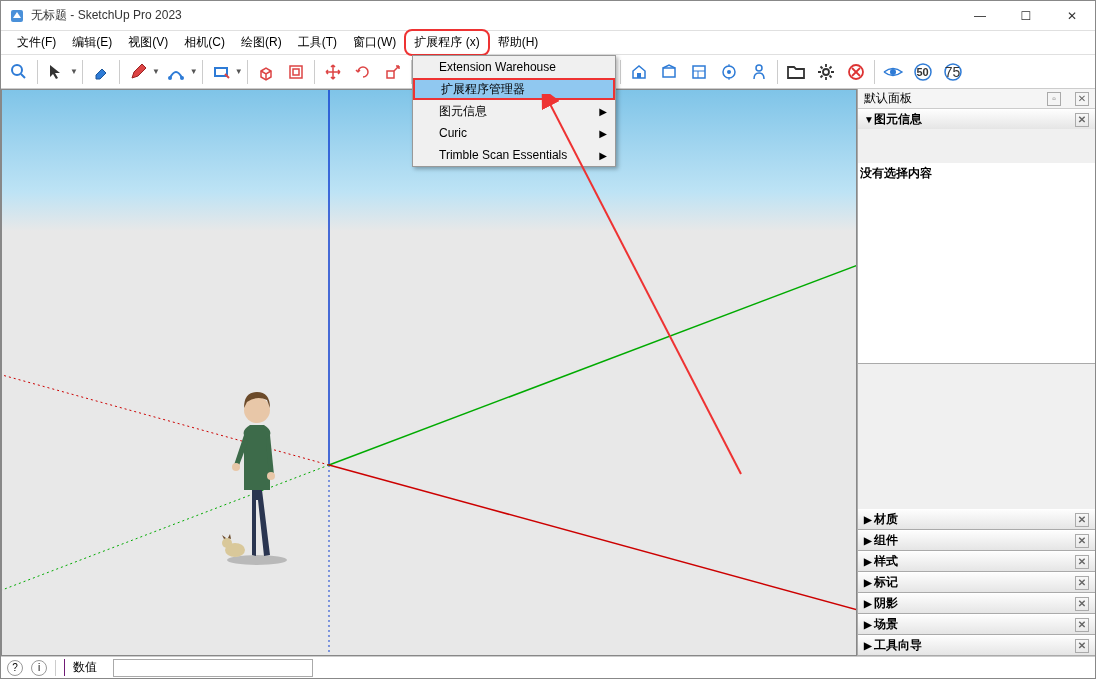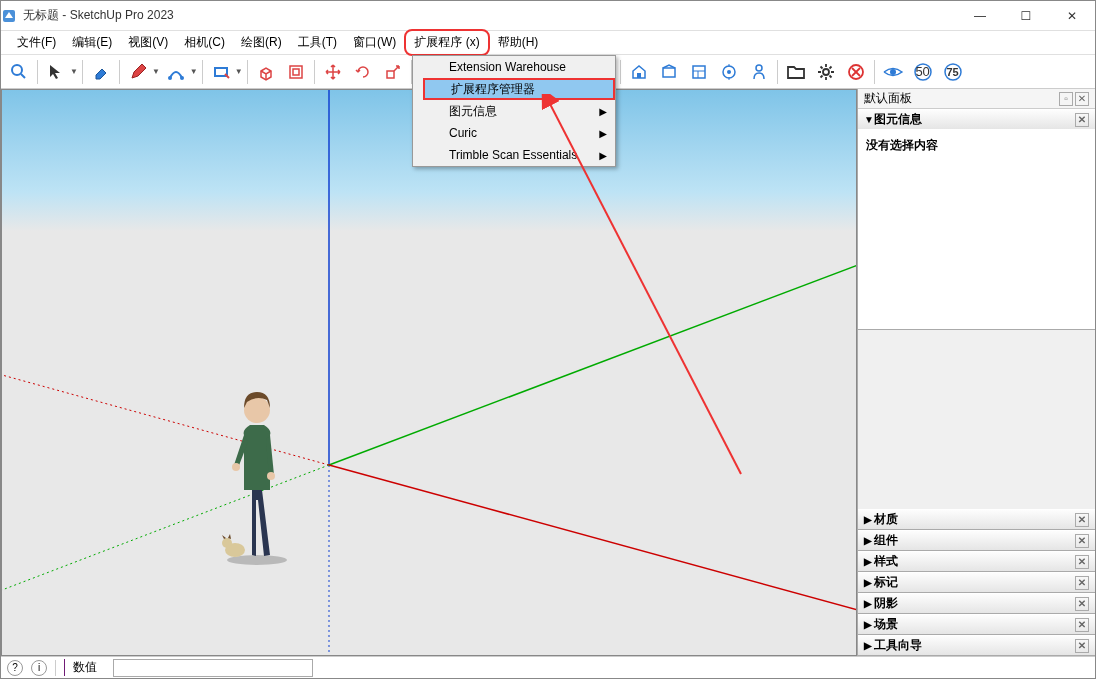--- a/index.html
+++ b/index.html
@@ -1,48 +1,48 @@
 <!DOCTYPE html>
 <html><head>
 <meta charset="utf-8">
 <style>
 * { margin: 0; padding: 0; box-sizing: border-box; font-family: "Microsoft YaHei", sans-serif; font-size: 12px; }
 body { background: #fff; width: 1096px; height: 679px; overflow: hidden; position: relative; border: 1px solid #888; }
-.titlebar { height: 30px; display: flex; align-items: center; background: #fff; border-bottom: 1px solid #e0e0e0; }
+.titlebar { height: 30px; display: flex; align-items: center; padding-left: 8px; background: #fff; border-bottom: 1px solid #e0e0e0; }
 .titlebar .logo { width: 16px; height: 16px; margin-right: 6px; }
 .titlebar .title { flex: 1; color: #333; }
 .window-controls { display: flex; }
 .window-controls div { width: 46px; height: 30px; display: flex; align-items: center; justify-content: center; color: #333; }
 .menubar { height: 24px; display: flex; align-items: center; padding-left: 8px; background: #fff; border-bottom: 1px solid #e0e0e0; }
 .menubar .item { padding: 3px 8px; cursor: default; }
 .menubar .item.active { border: 2px solid #e33; border-radius: 8px; background: #fff; }
 .toolbar { height: 34px; display: flex; align-items: center; padding-left: 4px; background: #fff; border-bottom: 1px solid #ccc; gap: 2px; }
 .toolbar .tool { width: 28px; height: 28px; display: flex; align-items: center; justify-content: center; cursor: default; }
 .toolbar .sep { width: 1px; height: 24px; background: #ccc; margin: 0 2px; }
 .dropdown-arrow { font-size: 8px; margin-left: -2px; color: #555; }
 .main { display: flex; height: calc(100% - 30px - 24px - 34px - 22px); }
 .viewport { flex: 1; position: relative; background: linear-gradient(to bottom, #7fc4e8 0%, #bde3f5 18%, #e8e8e8 25%, #e8e8e8 100%); border: 1px solid #888; overflow: hidden; }
 .right-panel { width: 238px; background: #f0f0f0; border-left: 1px solid #aaa; display: flex; flex-direction: column; }
-.panel-header { height: 20px; background: #f5f5f5; border-bottom: 1px solid #ccc; display: flex; align-items: center; padding: 0 6px; font-size: 12px; }
+.panel-header { height: 20px; background: #f5f5f5; border-bottom: 1px solid #ccc; display: flex; align-items: center; padding: 0 6px; font-size: 12px; gap: 12px; }
 .panel-header .spacer { flex: 1; }
 .panel-header .icon { width: 14px; height: 14px; margin-left: 2px; display: flex; align-items: center; justify-content: center; font-size: 10px; color: #666; border: 1px solid #aaa; }
 .panel-section { border-bottom: 1px solid #aaa; }
 .panel-section-header { height: 20px; background: linear-gradient(to bottom, #fdfdfd, #e5e5e5); border-top: 1px solid #fff; display: flex; align-items: center; padding: 0 6px; font-weight: bold; }
 .panel-section-header .chev { width: 10px; font-size: 10px; }
 .panel-section-header .spacer { flex: 1; }
 .panel-section-header .x { width: 14px; height: 14px; border: 1px solid #aaa; display: flex; align-items: center; justify-content: center; font-size: 10px; color: #666; }
-.panel-body { background: #fff; padding: 8px; font-weight: bold; font-size: 12px; min-height: 200px; }
+.panel-body { background: #fff; padding: 2px; font-weight: bold; font-size: 12px; min-height: 200px; margin-top: 34px; }
 .panel-spacer { flex: 1; background: #f0f0f0; }
 .statusbar { height: 22px; display: flex; align-items: center; background: #fff; border-top: 1px solid #ccc; padding: 0 6px; gap: 8px; }
 .statusbar .status-icon { width: 16px; height: 16px; display: flex; align-items: center; justify-content: center; border: 1px solid #999; border-radius: 50%; font-size: 10px; }
 .statusbar .status-text { flex: 1; }
 .statusbar .value-label { border-left: 1px solid #701a75; padding: 0 8px; }
 .statusbar .value-box { width: 200px; height: 18px; background: #fff; border: 1px solid #aaa; }
 .ctx-menu { position: absolute; left: 411px; top: 54px; width: 204px; background: #f0f0f0; border: 1px solid #999; box-shadow: 2px 2px 4px rgba(0,0,0,0.3); z-index: 10; }
-.ctx-menu .mi { height: 22px; display: flex; align-items: center; padding: 0 20px 0 26px; position: relative; margin-left: 10px; }
+.ctx-menu .mi { height: 22px; display: flex; align-items: center; padding: 0 20px 0 26px; position: relative; }
 .ctx-menu .mi.hl { background: #90c8f0; border: 2px solid #e33; }
 .ctx-menu .mi .arrow { position: absolute; right: 8px; font-size: 10px; }
 .figure { position: absolute; left: 220px; top: 290px; width: 70px; height: 185px; }
 .annotation-arrow { position: absolute; left: 540px; top: 93px; z-index: 20; pointer-events: none; }
 </style>
 </head>
 <body>
 
 <div class="titlebar">
   <span class="logo">
@@ -242,27 +242,27 @@
   <div class="tool">
       <svg width="22" height="18" viewBox="0 0 22 18">
         <path d="M2 9 Q11 2 20 9 Q11 16 2 9" fill="none" stroke="#2e7bd6" stroke-width="1.5"></path>
         <circle cx="11" cy="9" r="3" fill="#2e7bd6"></circle>
       </svg>
     </div>
   <div class="tool">
       <svg width="24" height="20" viewBox="0 0 24 20">
         <circle cx="12" cy="10" r="8" fill="none" stroke="#2e7bd6" stroke-width="1.5"></circle>
       </svg>
-      <span style="position:absolute;font-size:13px;font-weight:normal;color:#333">50</span>
+      <span style="position:absolute;font-size:11px;font-weight:bold;color:#333">50</span>
     </div>
   <div class="tool">
       <svg width="24" height="20" viewBox="0 0 24 20">
         <circle cx="12" cy="10" r="8" fill="none" stroke="#2e7bd6" stroke-width="1.5"></circle>
       </svg>
-      <span style="position:absolute;font-size:11px;font-weight:bold;color:#333">75</span>
+      <span style="position:absolute;font-size:14px;font-weight:normal;color:#333">75</span>
     </div>
 </div>
 
 <div class="main">
   <div class="viewport">
 
     <svg width="100%" height="100%" style="position:absolute;top:0;left:0">
 
       <line x1="327" y1="0" x2="327" y2="375" stroke="#1040d0" stroke-width="1.5"></line>
       <line x1="327" y1="375" x2="327" y2="570" stroke="#1040d0" stroke-width="1" stroke-dasharray="2,3"></line>

